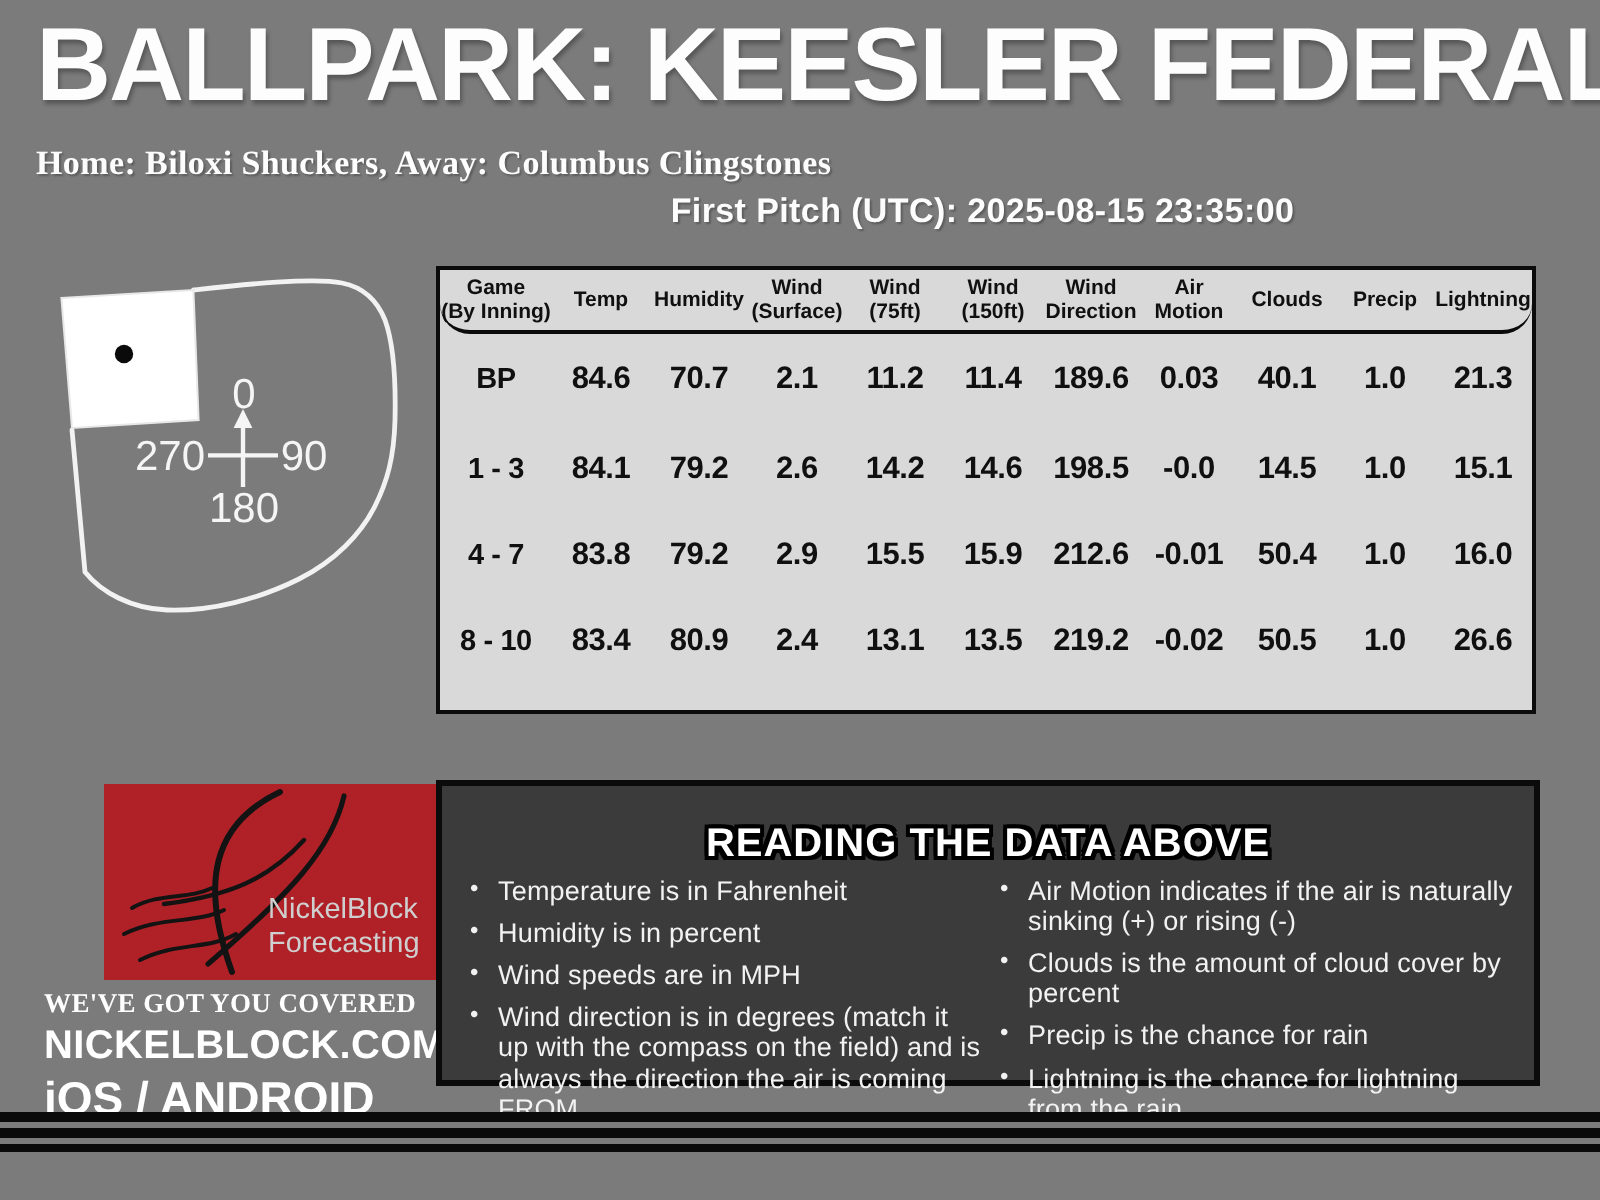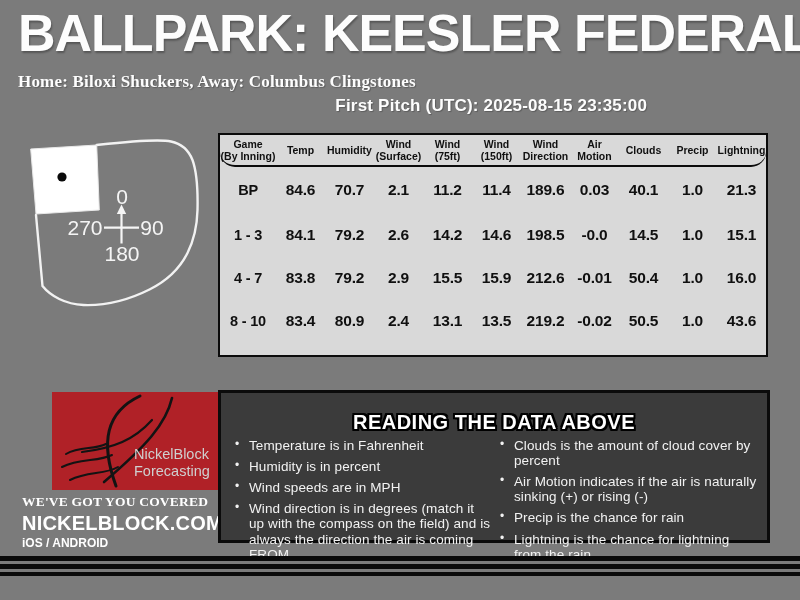--- a/index.html
+++ b/index.html
@@ -47,21 +47,21 @@
   }
   .trow.first { height:46px; }
   .td { font-size:15.5px; font-weight:bold; text-align:center; letter-spacing:-.2px; }
   .td.lab { font-size:14.5px; }
 
   
   .brand { position:absolute; left:22px; top:392px; width:190px; color:#fff; }
   .logoBox { width:172px; height:98px; position:relative;margin-left:30px; }
   .brand .tag   { margin-top:4px; font-size:13.5px; font-weight:bold; letter-spacing:.2px; white-space:nowrap;font-family:Liberation Serif, serif; }
   .brand .site  { margin-top:2px; font-size:20px;  font-weight:bold; letter-spacing:.2px; white-space:nowrap; }
-  .brand .plat  { margin-top:1px; font-size:12px;  font-weight:bold; white-space:nowrap; }
+  .brand .plat  { margin-top:1px; font-size:23px;  font-weight:bold; white-space:nowrap; }
 
   
   .legend {
     position:absolute; left:218px; top:390px; width:552px; height:153px;
     background:#3b3b3b; border:3px solid #0b0b0b; color:#f2f2f2;
     padding:18px 10px 4px 10px;
   }
   .legend h2 {
     text-align:center; font-size:20px; font-weight:bold; letter-spacing:.5px;
     color:#fff;
@@ -187,21 +187,21 @@
           <div class="td lab">8 - 10</div>
           <div class="td">83.4</div>
           <div class="td">80.9</div>
           <div class="td">2.4</div>
           <div class="td">13.1</div>
           <div class="td">13.5</div>
           <div class="td">219.2</div>
           <div class="td">-0.02</div>
           <div class="td">50.5</div>
           <div class="td">1.0</div>
-          <div class="td">43.6</div>
+          <div class="td">26.6</div>
         </div>
       </div>
   </div>
 
   <div class="brand">
     <div class="logoBox">
       <svg width="176" height="98" viewBox="0 0 176 98">
         <rect x="0" y="0" width="176" height="98" fill="#b02127"></rect>
         <g stroke="#131313" fill="none" stroke-linecap="round">
           <path d="M 88,4 C 54,20 48,50 64,94" stroke-width="3"></path>
@@ -228,22 +228,22 @@
       <div class="col">
         <ul>
             <li>Temperature is in Fahrenheit</li>
             <li>Humidity is in percent</li>
             <li>Wind speeds are in MPH</li>
             <li>Wind direction is in degrees (match it up with the compass on the field) and is always the direction the air is coming FROM</li>
           </ul>
       </div>
       <div class="col">
         <ul>
+            <li>Air Motion indicates if the air is naturally sinking (+) or rising (-)</li>
             <li>Clouds is the amount of cloud cover by percent</li>
-            <li>Air Motion indicates if the air is naturally sinking (+) or rising (-)</li>
             <li>Precip is the chance for rain</li>
             <li>Lightning is the chance for lightning from the rain</li>
           </ul>
       </div>
     </div>
   </div>
 
   <div class="stripe s1"></div>
   <div class="stripe s2"></div>
   <div class="stripe s3"></div>

